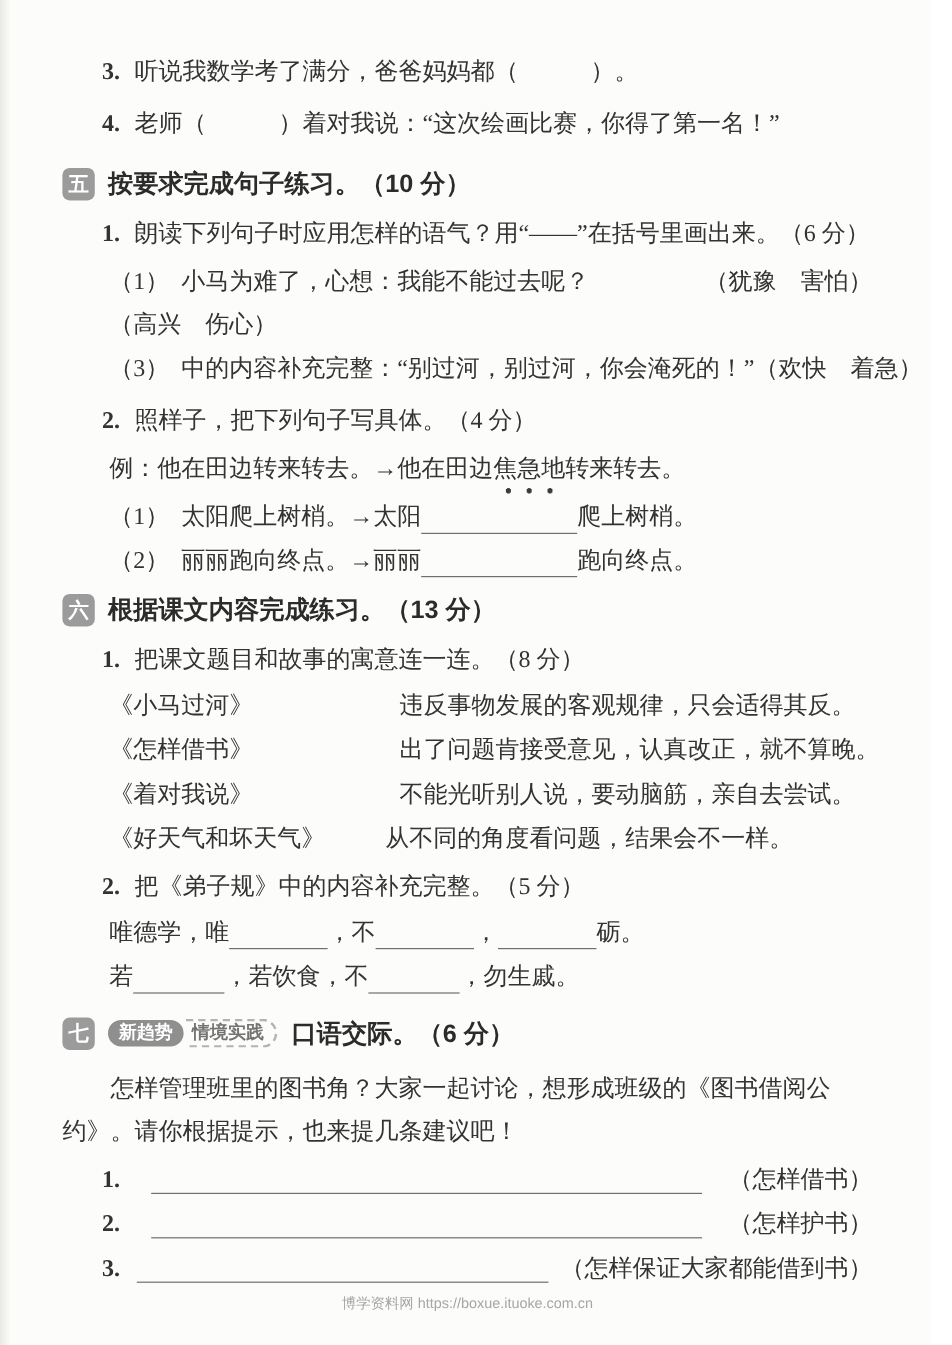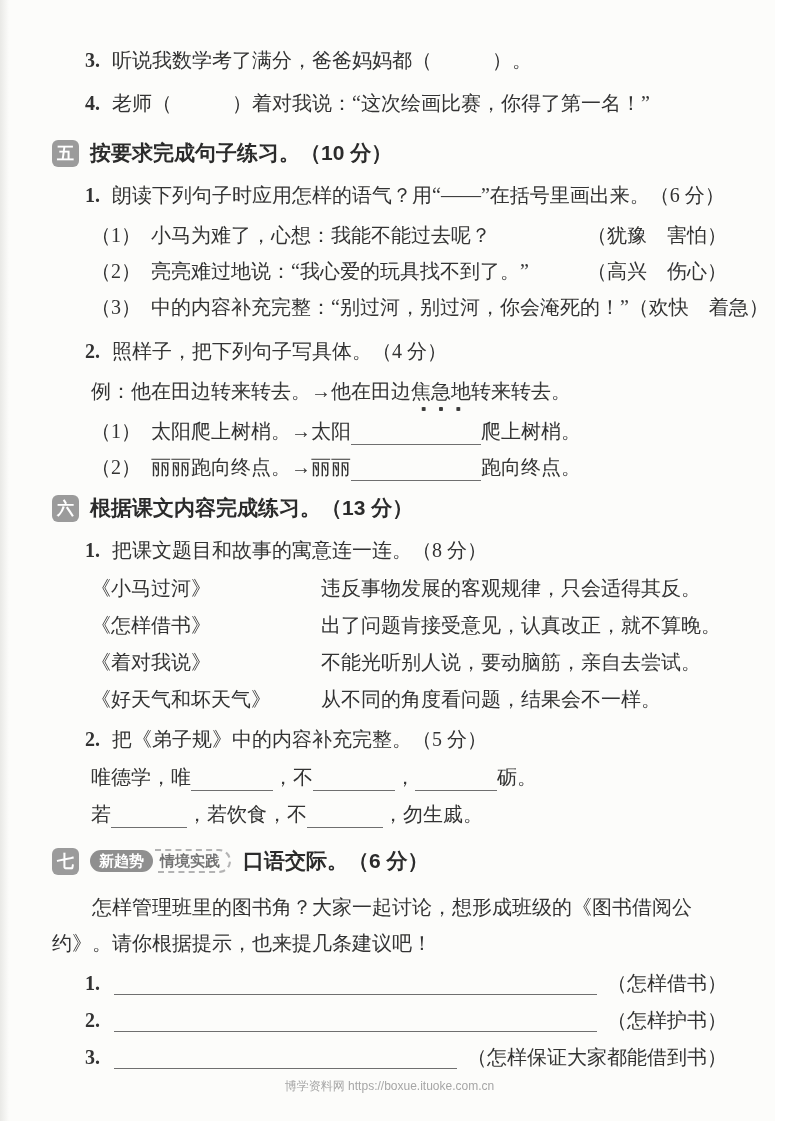--- a/index.html
+++ b/index.html
@@ -24,21 +24,21 @@
   .subnum { margin-right: 10px; }
 
   .indent-1 { margin-left: 33px; }
   .indent-2 { margin-left: 39px; }
 
   
   .mb-s  { margin-bottom: 8px; }
   .mb-m  { margin-bottom: 12px; }
   .mb-l  { margin-bottom: 15px; }
   .mb-xl { margin-bottom: 21px; }
-  .mb-9  { margin-bottom: 9px; }
+  .mb-9  { margin-bottom: 9px; gap: 12px; }
   .mb-10 { margin-bottom: 10px; }
   .mb-16 { margin-bottom: 16px; }
   .mb-18 { margin-bottom: 18px; }
 
   .sec-header {
     display: flex; align-items: center;
     height: 30px; margin-bottom: 13px;
     font-family: "Liberation Sans", sans-serif;
     font-weight: bold; font-size: 21px; color: #2b2b2b;
     white-space: nowrap;
@@ -145,21 +145,20 @@
 
   <div class="line indent-1 mb-m">
     <span class="num">1.</span><span>朗读下列句子时应用怎样的语气？用“——”在括号里画出来。（6 分）</span>
   </div>
 
   <div class="line indent-2 flex-between mb-s">
     <span><span class="subnum">（1）</span><span>小马为难了，心想：我能不能过去呢？</span></span>
     <span class="options">（犹豫　害怕）</span>
   </div>
   <div class="line indent-2 flex-between mb-s">
-    <span><span class="subnum">（2）</span><span>亮亮难过地说：“我心爱的玩具找不到了。”</span></span>
     <span class="options">（高兴　伤心）</span>
   </div>
   <div class="line indent-2 flex-between mb-16">
     <span><span class="subnum">（3）</span><span>中的内容补充完整：“别过河，别过河，你会淹死的！”</span></span>
     <span class="options">（欢快　着急）</span>
   </div>
 
   <div class="line indent-1 mb-m">
     <span class="num">2.</span><span>照样子，把下列句子写具体。（4 分）</span>
   </div>

